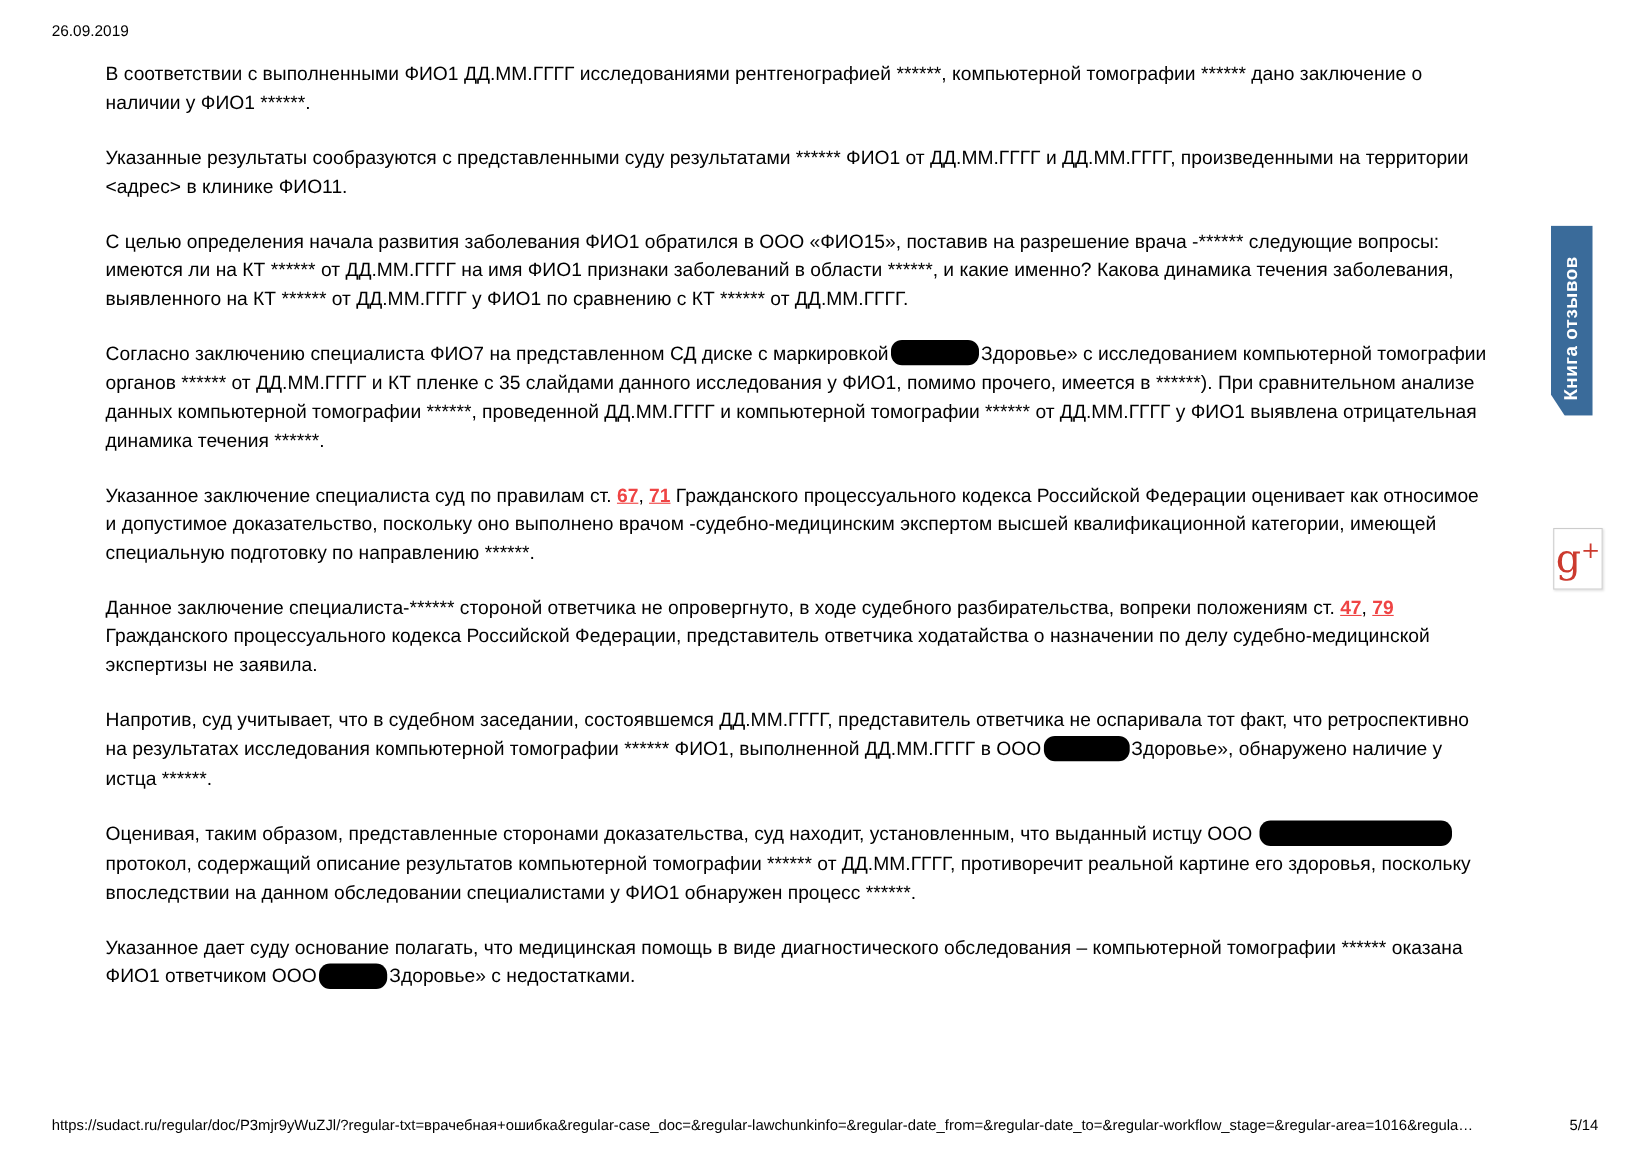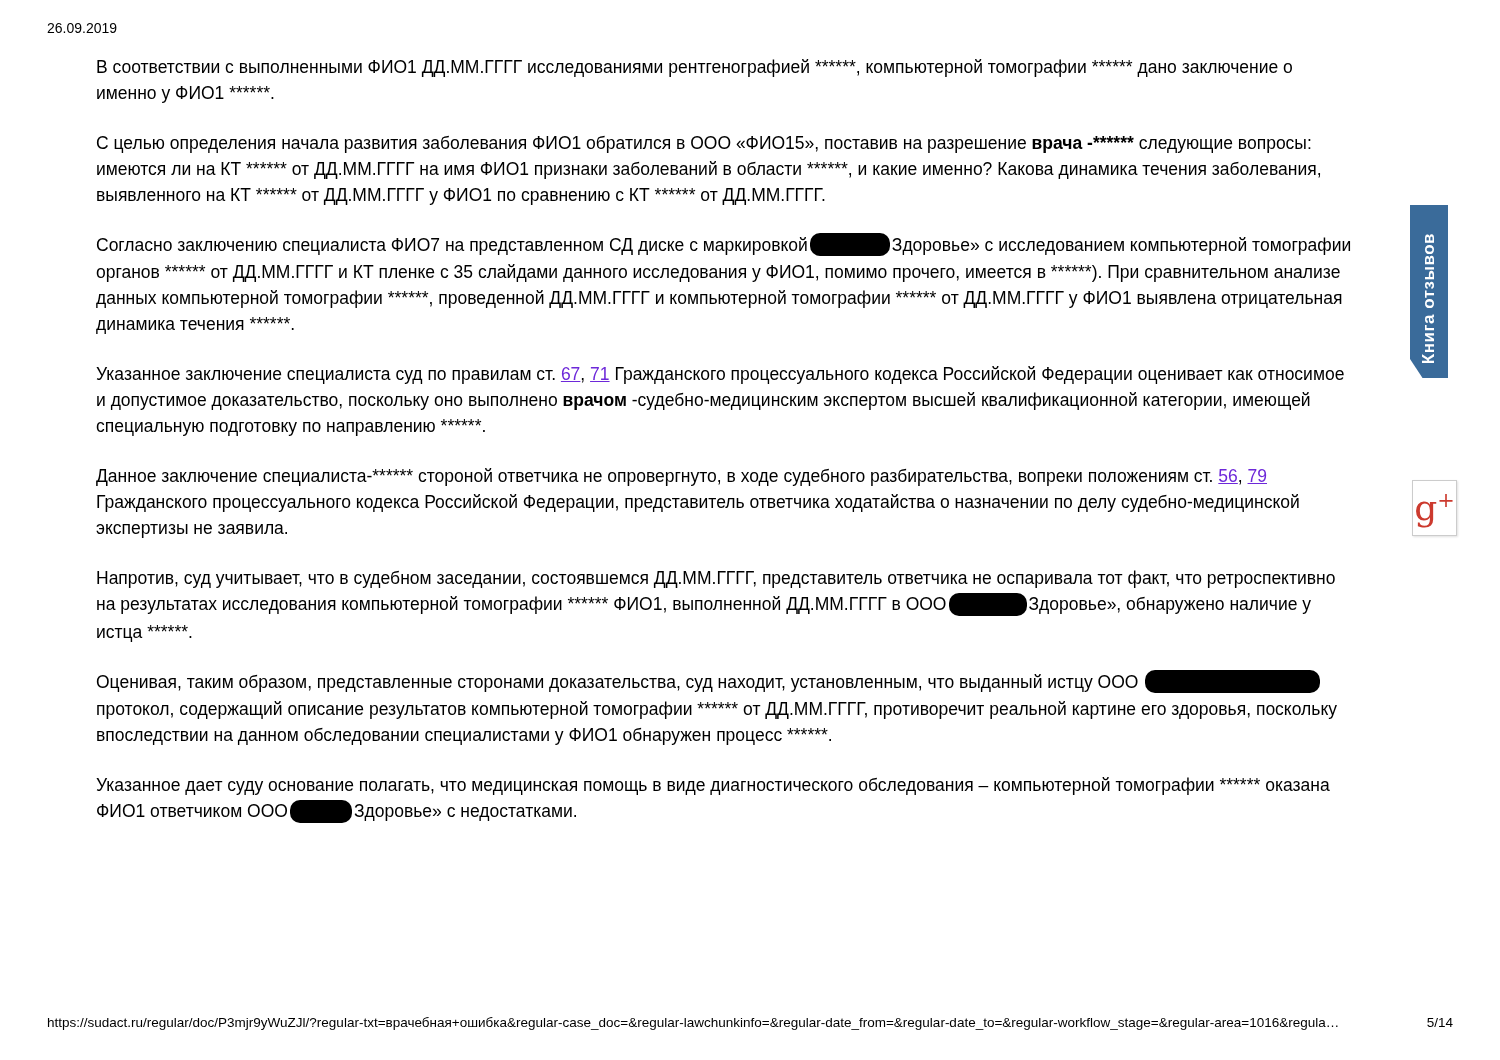--- a/index.html
+++ b/index.html
@@ -14,22 +14,22 @@
   .print-header {
     position: absolute; top: 20px; left: 47px; right: 47px;
     font-size: 14px; text-align: center; white-space: nowrap;
   }
   .print-date { position: absolute; left: 0; top: 0; }
   .doc-body {
     position: absolute; top: 54px; left: 96px; width: 1258px;
     font-size: 17.5px; line-height: 26px; text-align: left;
   }
   .para { margin: 0 0 24px 0; }
-  .para strong { font-weight: bold; }
-  a.doc-link { color: #6d28d9; text-decoration: underline; cursor: pointer; }
+  .para strong { font-weight: normal; }
+  a.doc-link { color: #ef4444; text-decoration: underline; cursor: pointer; font-weight: bold; }
   .redaction {
     display: inline-block; height: 23px; background: #000;
     border-radius: 10px; vertical-align: middle; margin: 0 2px 3px 2px;
   }
   .feedback-tab {
     position: absolute; left: 1410px; top: 205px; width: 38px; height: 173px;
     background: #3a6b9a; cursor: pointer;
     clip-path: polygon(0 0, 100% 0, 100% 100%, 33% 100%, 0 89%);
     display: flex; align-items: center; justify-content: center;
   }
@@ -60,25 +60,26 @@
   .footer-page { margin-left: 32px; }
 </style>
 </head>
 <body>
 
 <div class="print-header">
   <span class="print-date">26.09.2019</span>
 </div>
 
 <div class="doc-body">
-    <p class="para">В соответствии с выполненными ФИО1 ДД.ММ.ГГГГ исследованиями рентгенографией ******, компьютерной томографии ****** дано заключение о именно у ФИО1 ******.</p>
+    <p class="para">В соответствии с выполненными ФИО1 ДД.ММ.ГГГГ исследованиями рентгенографией ******, компьютерной томографии ****** дано заключение о наличии у ФИО1 ******.</p>
+    <p class="para">Указанные результаты сообразуются с представленными суду результатами ****** ФИО1 от ДД.ММ.ГГГГ и ДД.ММ.ГГГГ, произведенными на территории &lt;адрес&gt; в клинике ФИО11.</p>
     <p class="para">С целью определения начала развития заболевания ФИО1 обратился в ООО «ФИО15», поставив на разрешение <strong>врача -******</strong> следующие вопросы: имеются ли на КТ ****** от ДД.ММ.ГГГГ на имя ФИО1 признаки заболеваний в области ******, и какие именно? Какова динамика течения заболевания, выявленного на КТ ****** от ДД.ММ.ГГГГ у ФИО1 по сравнению с КТ ****** от ДД.ММ.ГГГГ.</p>
     <p class="para">Согласно заключению специалиста ФИО7 на представленном СД диске с маркировкой<span class="redaction" style="width: 80px;"></span>Здоровье» с исследованием компьютерной томографии органов ****** от ДД.ММ.ГГГГ и КТ пленке с 35 слайдами данного исследования у ФИО1, помимо прочего, имеется в ******). При сравнительном анализе данных компьютерной томографии ******, проведенной ДД.ММ.ГГГГ и компьютерной томографии ****** от ДД.ММ.ГГГГ у ФИО1 выявлена отрицательная динамика течения ******.</p>
     <p class="para">Указанное заключение специалиста суд по правилам ст. <a class="doc-link" href="#">67</a>, <a class="doc-link" href="#">71</a> Гражданского процессуального кодекса Российской Федерации оценивает как относимое и допустимое доказательство, поскольку оно выполнено <strong>врачом</strong> -судебно-медицинским экспертом высшей квалификационной категории, имеющей специальную подготовку по направлению ******.</p>
-    <p class="para">Данное заключение специалиста-****** стороной ответчика не опровергнуто, в ходе судебного разбирательства, вопреки положениям ст. <a class="doc-link" href="#">56</a>, <a class="doc-link" href="#">79</a> Гражданского процессуального кодекса Российской Федерации, представитель ответчика ходатайства о назначении по делу судебно-медицинской экспертизы не заявила.</p>
+    <p class="para">Данное заключение специалиста-****** стороной ответчика не опровергнуто, в ходе судебного разбирательства, вопреки положениям ст. <a class="doc-link" href="#">47</a>, <a class="doc-link" href="#">79</a> Гражданского процессуального кодекса Российской Федерации, представитель ответчика ходатайства о назначении по делу судебно-медицинской экспертизы не заявила.</p>
     <p class="para">Напротив, суд учитывает, что в судебном заседании, состоявшемся ДД.ММ.ГГГГ, представитель ответчика не оспаривала тот факт, что ретроспективно на результатах исследования компьютерной томографии ****** ФИО1, выполненной ДД.ММ.ГГГГ в ООО<span class="redaction" style="width: 78px;"></span>Здоровье», обнаружено наличие у истца ******.</p>
     <p class="para">Оценивая, таким образом, представленные сторонами доказательства, суд находит, установленным, что выданный истцу ООО <span class="redaction" style="width: 175px;"></span>протокол, содержащий описание результатов компьютерной томографии ****** от ДД.ММ.ГГГГ, противоречит реальной картине его здоровья, поскольку впоследствии на данном обследовании специалистами у ФИО1 обнаружен процесс ******.</p>
     <p class="para">Указанное дает суду основание полагать, что медицинская помощь в виде диагностического обследования – компьютерной томографии ****** оказана ФИО1 ответчиком ООО<span class="redaction" style="width: 62px;"></span>Здоровье» с недостатками.</p>
   </div>
 
 <div class="feedback-tab">
   <span class="feedback-label">Книга отзывов</span>
 </div>
 
 <div class="gplus">

